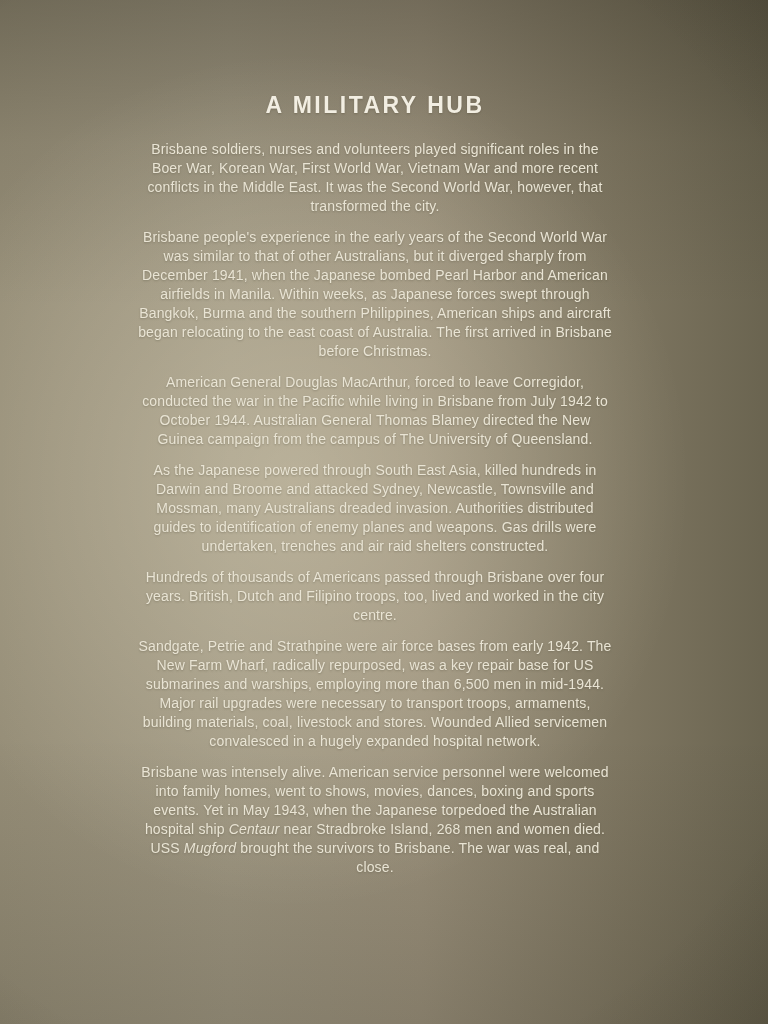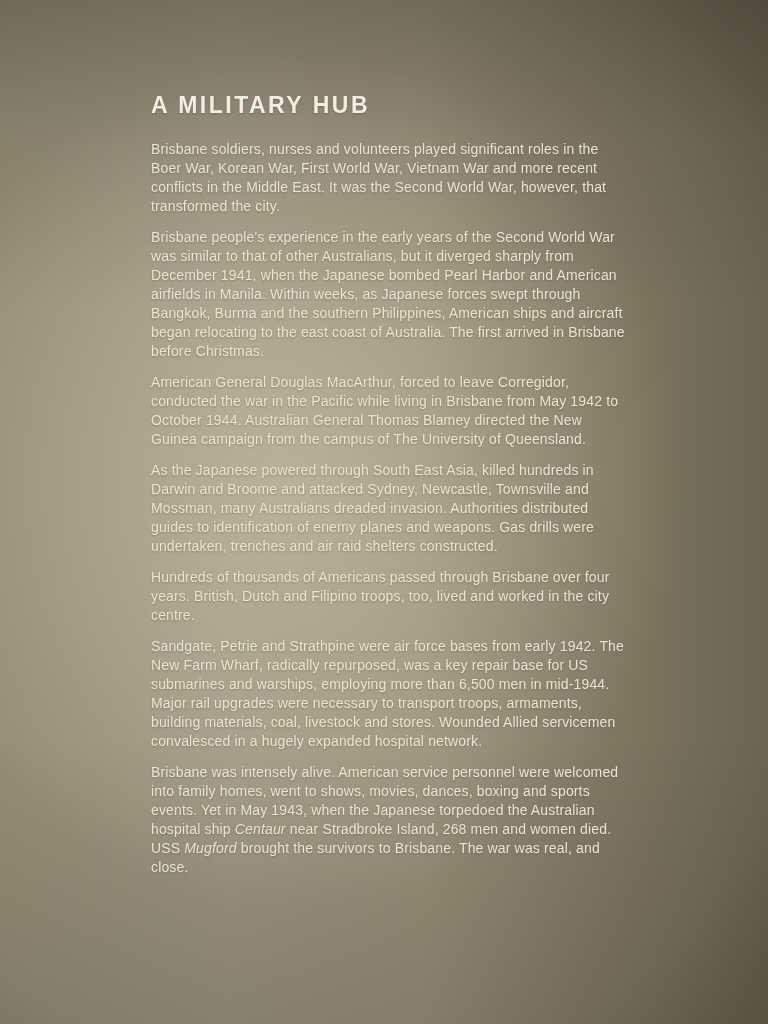--- a/index.html
+++ b/index.html
@@ -19,24 +19,25 @@
   .wall::after {
     content: "";
     position: absolute;
     inset: 0;
     pointer-events: none;
     background:
       radial-gradient(ellipse 120% 100% at 42% 48%, rgba(0,0,0,0) 58%, rgba(25,22,12,0.22) 88%, rgba(25,22,12,0.34) 100%);
   }
   .panel {
     position: absolute;
-    left: 151px;
+    left: 135px;
     top: 92px;
     width: 480px;
     z-index: 2;
+    text-align: center;
   }
   .heading {
     margin: 0 0 21px 0;
     font-size: 23px;
     font-weight: 700;
     letter-spacing: 2.5px;
     color: #f2eee2;
     text-shadow: 0 1px 2px rgba(90,85,65,0.45);
   }
   .para {
@@ -51,20 +52,20 @@
 </style>
 </head>
 <body>
 
 <div class="wall">
   <div class="panel">
     <h1 class="heading">A MILITARY HUB</h1>
     <div>
         <p class="para"><span>Brisbane soldiers, nurses and volunteers played significant roles in the Boer War, Korean War, First World War, Vietnam War and more recent conflicts in the Middle East. It was the Second World War, however, that transformed the city.</span></p>
         <p class="para"><span>Brisbane people's experience in the early years of the Second World War was similar to that of other Australians, but it diverged sharply from December 1941, when the Japanese bombed Pearl Harbor and American airfields in Manila. Within weeks, as Japanese forces swept through Bangkok, Burma and the southern Philippines, American ships and aircraft began relocating to the east coast of Australia. The first arrived in Brisbane before Christmas.</span></p>
-        <p class="para"><span>American General Douglas MacArthur, forced to leave Corregidor, conducted the war in the Pacific while living in Brisbane from May 1942 to October 1944. Australian General Thomas Blamey directed the New Guinea campaign from the campus of The University of Queensland.</span></p>
+        <p class="para"><span>American General Douglas MacArthur, forced to leave Corregidor, conducted the war in the Pacific while living in Brisbane from July 1942 to October 1944. Australian General Thomas Blamey directed the New Guinea campaign from the campus of The University of Queensland.</span></p>
         <p class="para"><span>As the Japanese powered through South East Asia, killed hundreds in Darwin and Broome and attacked Sydney, Newcastle, Townsville and Mossman, many Australians dreaded invasion. Authorities distributed guides to identification of enemy planes and weapons. Gas drills were undertaken, trenches and air raid shelters constructed.</span></p>
         <p class="para"><span>Hundreds of thousands of Americans passed through Brisbane over four years. British, Dutch and Filipino troops, too, lived and worked in the city centre.</span></p>
         <p class="para"><span>Sandgate, Petrie and Strathpine were air force bases from early 1942. The New Farm Wharf, radically repurposed, was a key repair base for US submarines and warships, employing more than 6,500 men in mid-1944. Major rail upgrades were necessary to transport troops, armaments, building materials, coal, livestock and stores. Wounded Allied servicemen convalesced in a hugely expanded hospital network.</span></p>
         <p class="para"><span>Brisbane was intensely alive. American service personnel were welcomed into family homes, went to shows, movies, dances, boxing and sports events. Yet in May 1943, when the Japanese torpedoed the Australian hospital ship </span><em>Centaur</em><span> near Stradbroke Island, 268 men and women died. USS </span><em>Mugford</em><span> brought the survivors to Brisbane. The war was real, and close.</span></p>
       </div>
   </div>
 </div>
 
 </body></html>

